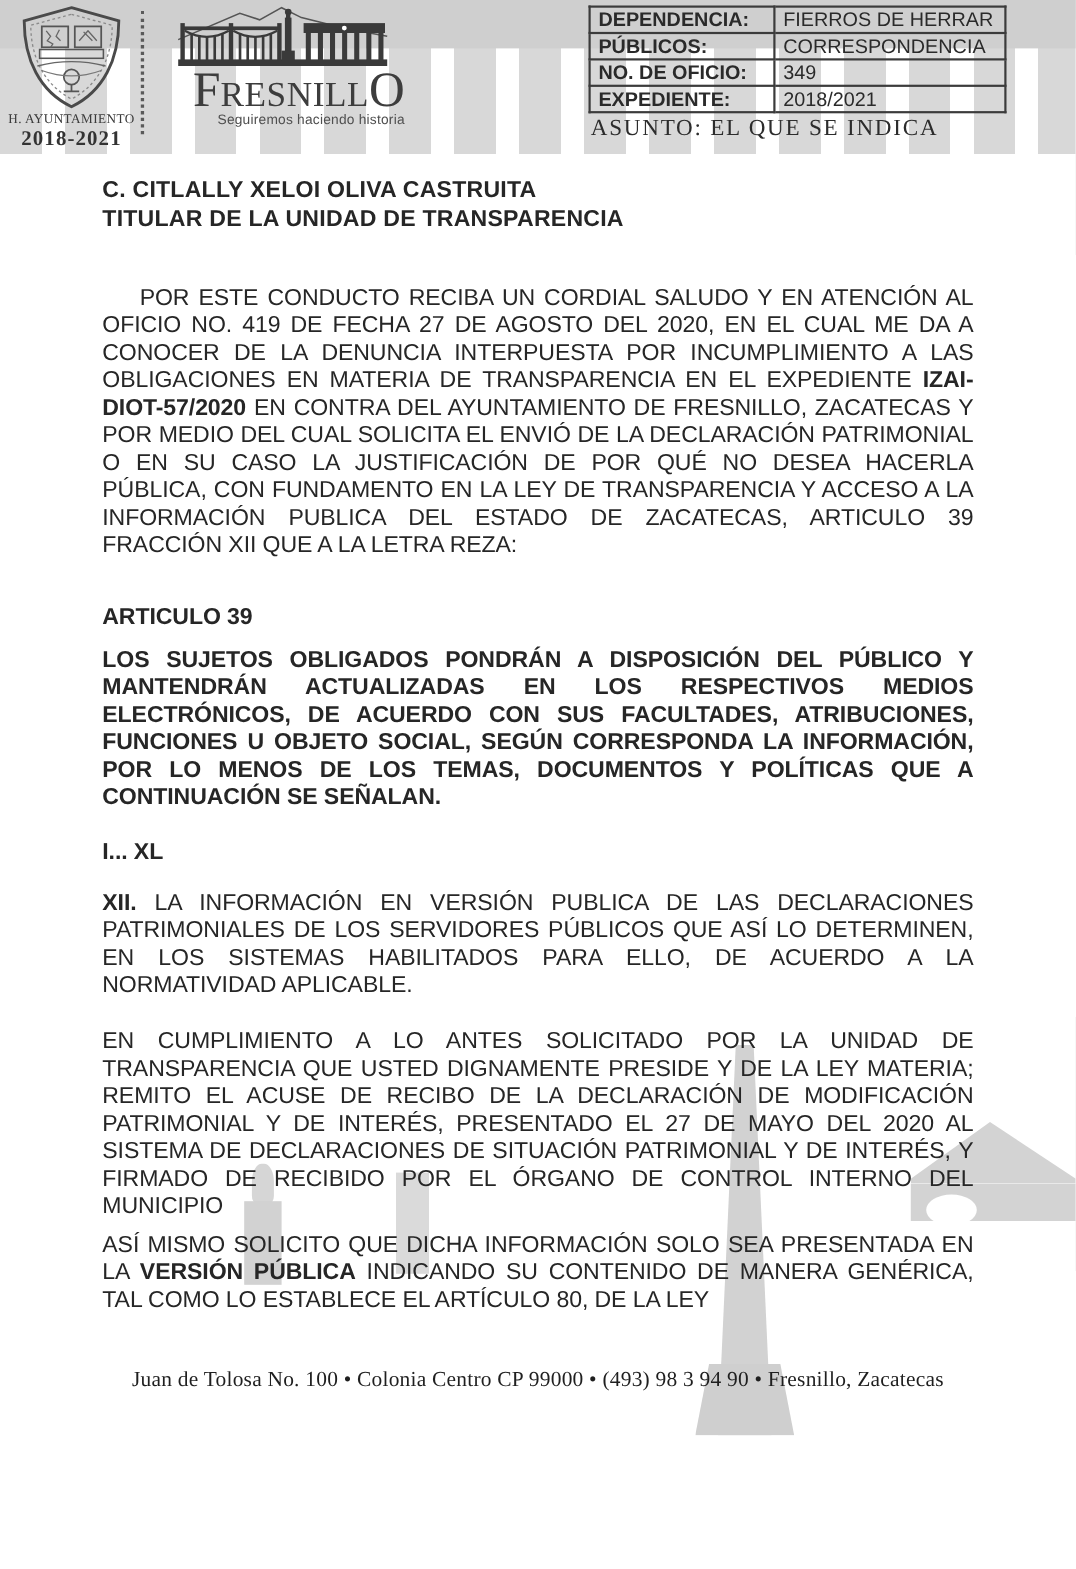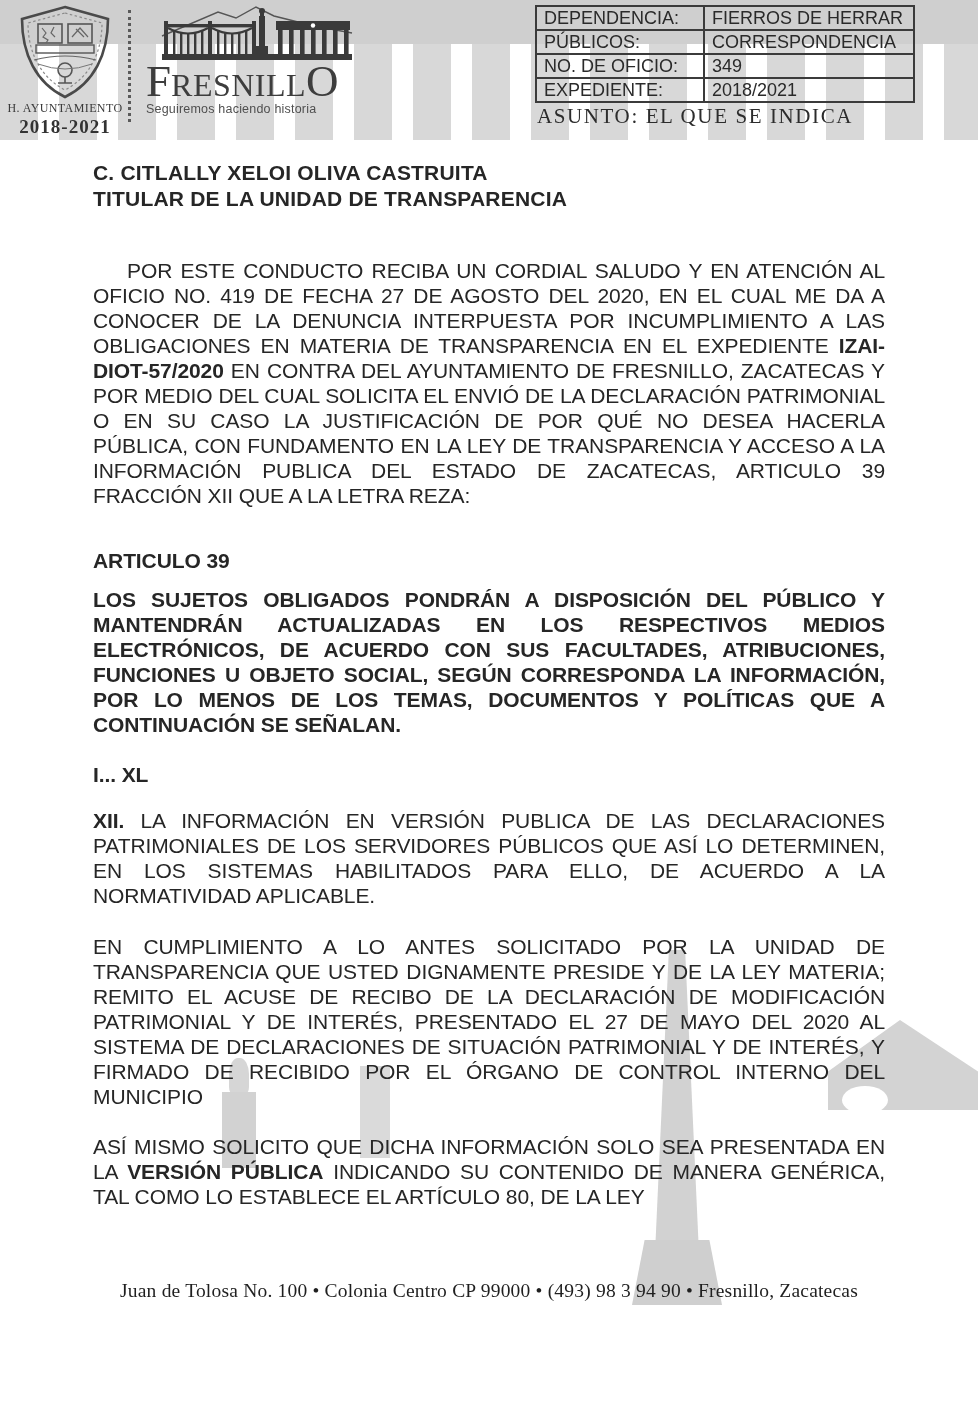--- a/index.html
+++ b/index.html
@@ -69,58 +69,58 @@
   
   .hdr { position: absolute; left: 0; top: 0; width: 978px; height: 150px; z-index: 2; }
 
   .crest { position: absolute; left: 4px; top: 4px; width: 122px; text-align: center; }
   .crest svg { display: block; margin: 0 auto; }
   .crest-l1 { font-family: "Liberation Serif", serif; font-size: 12px; letter-spacing: .4px; color: #3a3a3a; margin-top: 1px; white-space: nowrap; }
   .crest-l2 { font-family: "Liberation Serif", serif; font-size: 19px; font-weight: bold; letter-spacing: 1px; color: #333; }
 
   .vsep { position: absolute; left: 128px; top: 10px; height: 112px; width: 0; border-left: 3px dotted #5a5a5a; }
 
-  .logo { position: absolute; left: 146px; top: 2px; width: 222px; text-align: left; }
+  .logo { position: absolute; left: 146px; top: 2px; width: 222px; text-align: right; }
   .logo svg { display: block; margin: 0 auto; }
   .wordmark { font-family: "Liberation Serif", serif; color: #3d3d3d; line-height: .82; margin-top: 1px; white-space: nowrap; }
   .wm-first, .wm-last { font-size: 45px; }
   .wm-mid { font-size: 32px; letter-spacing: .5px; }
   .tagline { font-size: 12.5px; color: #4f4f4f; margin-top: 2px; letter-spacing: .2px; }
 
   table.ref { position: absolute; left: 535px; top: 5px; border-collapse: collapse; }
   table.ref td {
     border: 2px solid #3b3b3b; height: 24px; font-size: 18px; padding: 0 7px;
     white-space: nowrap; color: #2a2a2a;
   }
-  td.ref-label { width: 168px; font-weight: normal; }
+  td.ref-label { width: 168px; font-weight: bold; }
   td.ref-value { width: 210px; }
 
   .asunto {
     position: absolute; left: 537px; top: 104px;
     font-family: "Liberation Serif", serif; font-size: 21px; letter-spacing: 1.6px;
     color: #2c2c2c; white-space: nowrap;
   }
 
   
   .content { position: absolute; left: 93px; top: 160px; width: 792px; z-index: 2; }
   .addr { font-weight: bold; font-size: 21px; line-height: 26px; letter-spacing: .2px; }
   .content p, .content h3 { font-size: 21px; line-height: 25px; letter-spacing: -0.1px; }
   .content p { text-align: justify; }
   .p1 { margin-top: 46px; text-indent: 34px; }
   .h-articulo { margin-top: 40px; font-weight: bold; }
   .p2 { margin-top: 14px; font-weight: bold; }
   .h-fraccion { margin-top: 25px; font-weight: bold; }
   .p3 { margin-top: 21px; }
   .p4 { margin-top: 26px; }
-  .p5 { margin-top: 25px; }
+  .p5 { margin-top: 10px; }
   .content b { font-weight: bold; }
 
   
   .footer {
-    position: absolute; left: 93px; top: 1280px; width: 792px; z-index: 2;
+    position: absolute; left: 93px; top: 1244px; width: 792px; z-index: 2;
     text-align: center; font-family: "Liberation Serif", serif;
     font-size: 19.5px; color: #1f1f1f; letter-spacing: .2px; white-space: nowrap;
   }
 </style>
 </head>
 <body>
 
 <div class="page">
 
   <div class="watermark">

